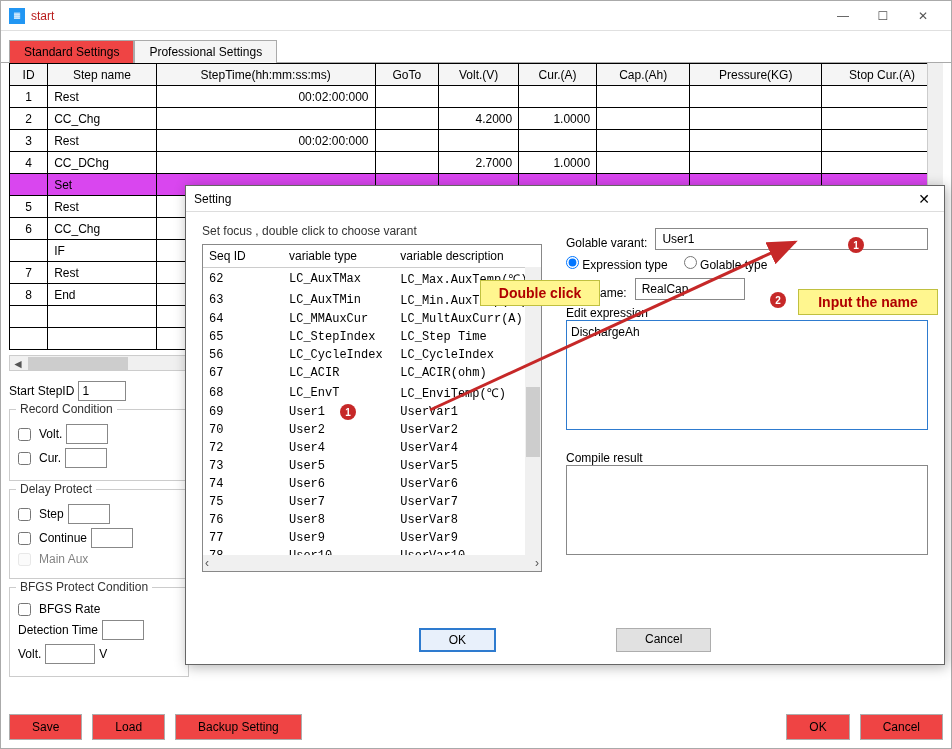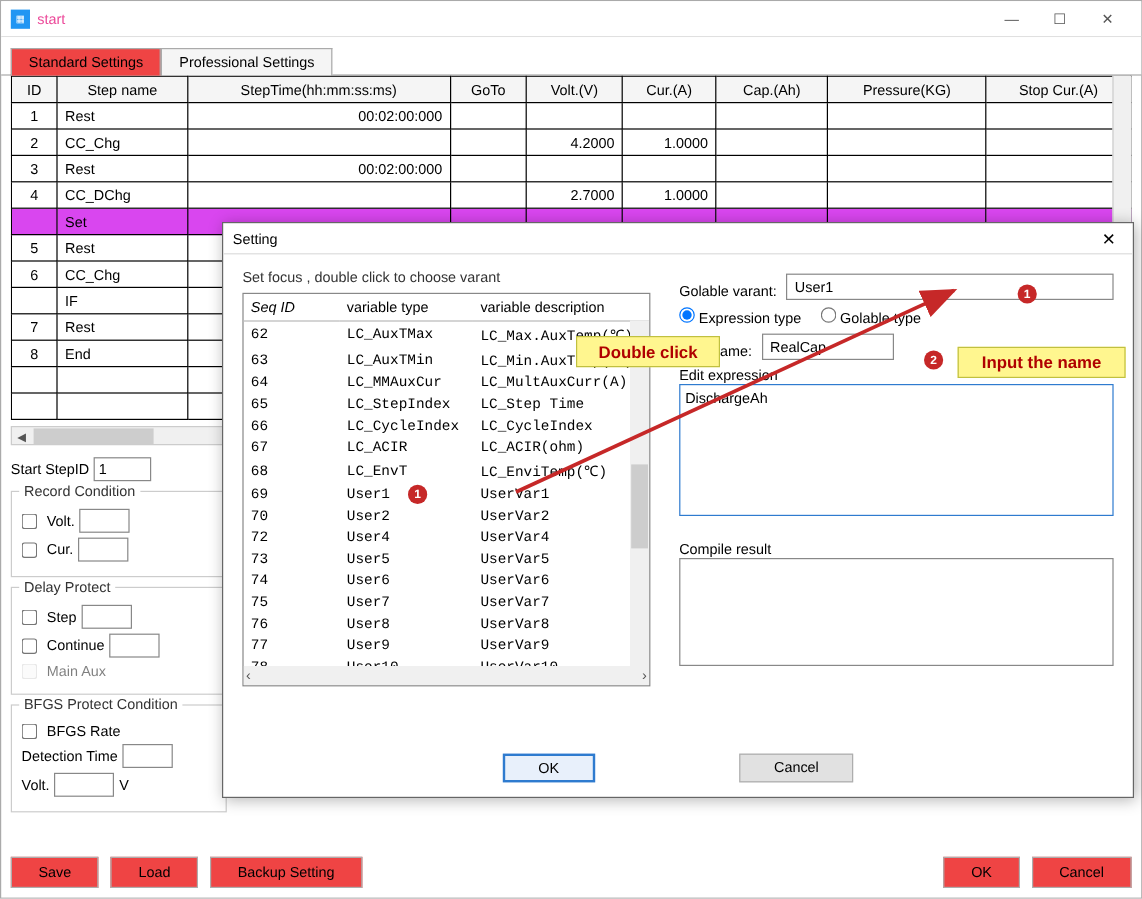--- a/index.html
+++ b/index.html
@@ -2,21 +2,21 @@
 <html><head>
 <meta charset="utf-8">
 <style>
 * { box-sizing: border-box; margin: 0; padding: 0; font-family: "Segoe UI", Tahoma, sans-serif; font-size: 12px; }
 body { background: #f0f0f0; width: 952px; height: 749px; overflow: hidden; position: relative; }
 
 
 .window { position: absolute; top: 0; left: 0; width: 952px; height: 749px; background: #fff; border: 1px solid #aaa; }
 .titlebar { height: 30px; background: #fff; display: flex; align-items: center; padding: 0 8px; border-bottom: 1px solid #e0e0e0; }
 .titlebar .app-icon { width: 16px; height: 16px; background: #2196F3; display: flex; align-items: center; justify-content: center; color: #fff; font-size: 8px; margin-right: 6px; }
-.titlebar .title { flex: 1; color: #ec4899; }
+.titlebar .title { flex: 1; color: #b91c1c; }
 .titlebar .wbtns { display: flex; }
 .titlebar .wbtn { width: 40px; height: 26px; display: flex; align-items: center; justify-content: center; color: #555; }
 
 .tabs { display: flex; padding: 8px 8px 0 8px; background: #fff; }
 .tab { border: 1px solid #aaa; border-bottom: none; padding: 4px 14px; margin-right: 0; background: #ef4444; position: relative; top: 1px; }
 .tab.inactive { background: #f5f5f5; }
 .tab.active { z-index: 2; }
 
 .main-content { padding: 0 8px 8px 8px; border-top: 1px solid #aaa; }
 
@@ -72,21 +72,21 @@
 textarea.compile { width: 100%; height: 90px; border: 1px solid #888; padding: 4px; resize: none; background: #fff; }
 .dlg-buttons { position: absolute; bottom: 12px; left: 0; right: 0; display: flex; justify-content: center; gap: 120px; }
 .dlg-btn { border: 1px solid #adadad; padding: 3px 28px; background: #e1e1e1; cursor: pointer; }
 .dlg-btn.primary { border: 2px solid #2e7bcf; background:#e8f0fb; }
 
 
 .callout { position: absolute; background: #fff68f; border: 1px solid #c0c040; color: #b00000; font-weight: bold; padding: 4px 10px; z-index: 30; font-size: 14px; }
 .badge-num { position: absolute; width: 16px; height: 16px; border-radius: 50%; background: #c62828; color: #fff; font-size: 10px; font-weight: bold; display: flex; align-items: center; justify-content: center; z-index: 31; }
 svg.arrow { position: absolute; z-index: 29; pointer-events: none; }
 
-#col1{width:80px;font-style:italic;}
+#col1{width:80px;}
 </style>
 </head>
 <body>
 
 <div class="window">
   <div class="titlebar">
     <div class="app-icon">▦</div>
     <div class="title">start</div>
     <div class="wbtns">
       <div class="wbtn">—</div>
@@ -371,21 +371,21 @@
                 <td>64</td>
                 <td>LC_MMAuxCur</td>
                 <td>LC_MultAuxCurr(A)</td>
               </tr>
               <tr>
                 <td>65</td>
                 <td>LC_StepIndex</td>
                 <td>LC_Step Time</td>
               </tr>
               <tr>
-                <td>66</td>
+                <td>56</td>
                 <td>LC_CycleIndex</td>
                 <td>LC_CycleIndex</td>
               </tr>
               <tr>
                 <td>67</td>
                 <td>LC_ACIR</td>
                 <td>LC_ACIR(ohm)</td>
               </tr>
               <tr>
                 <td>68</td>

